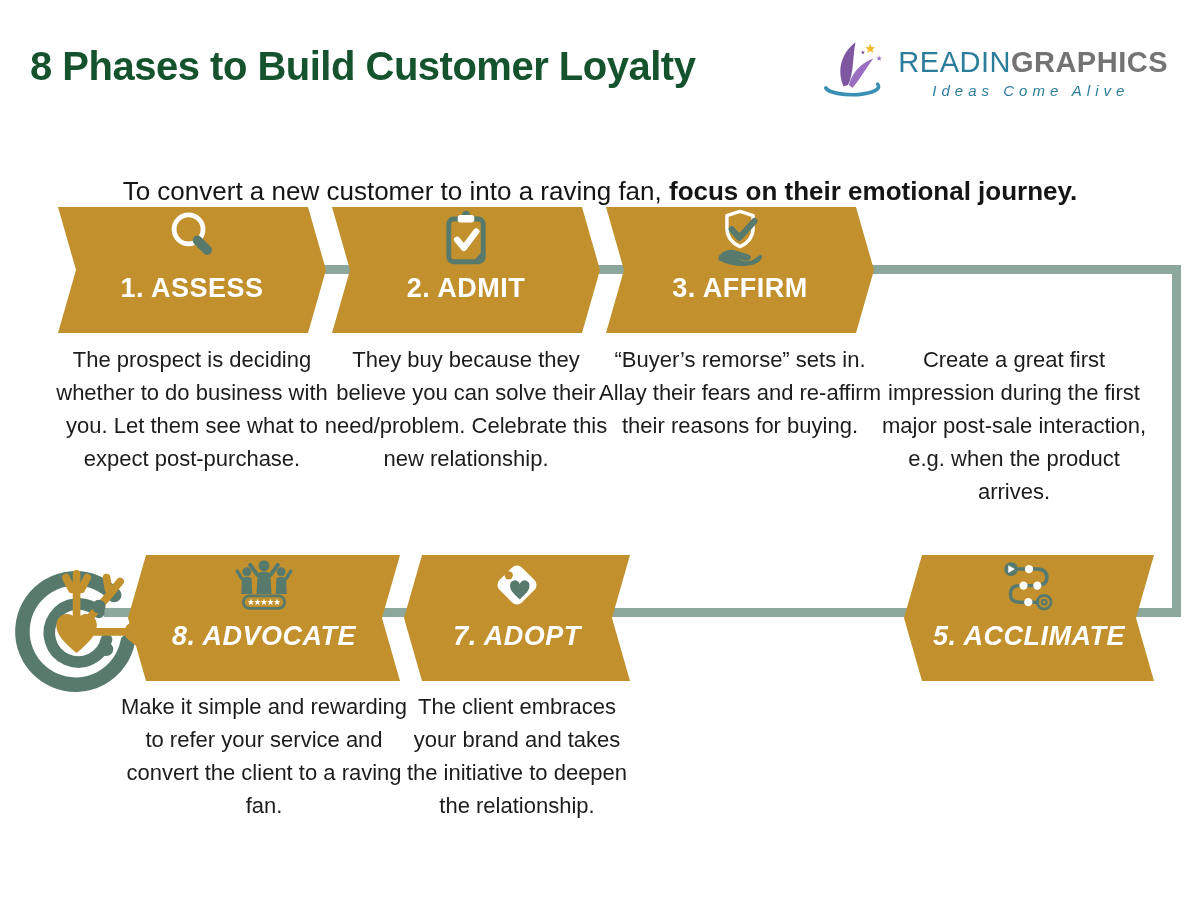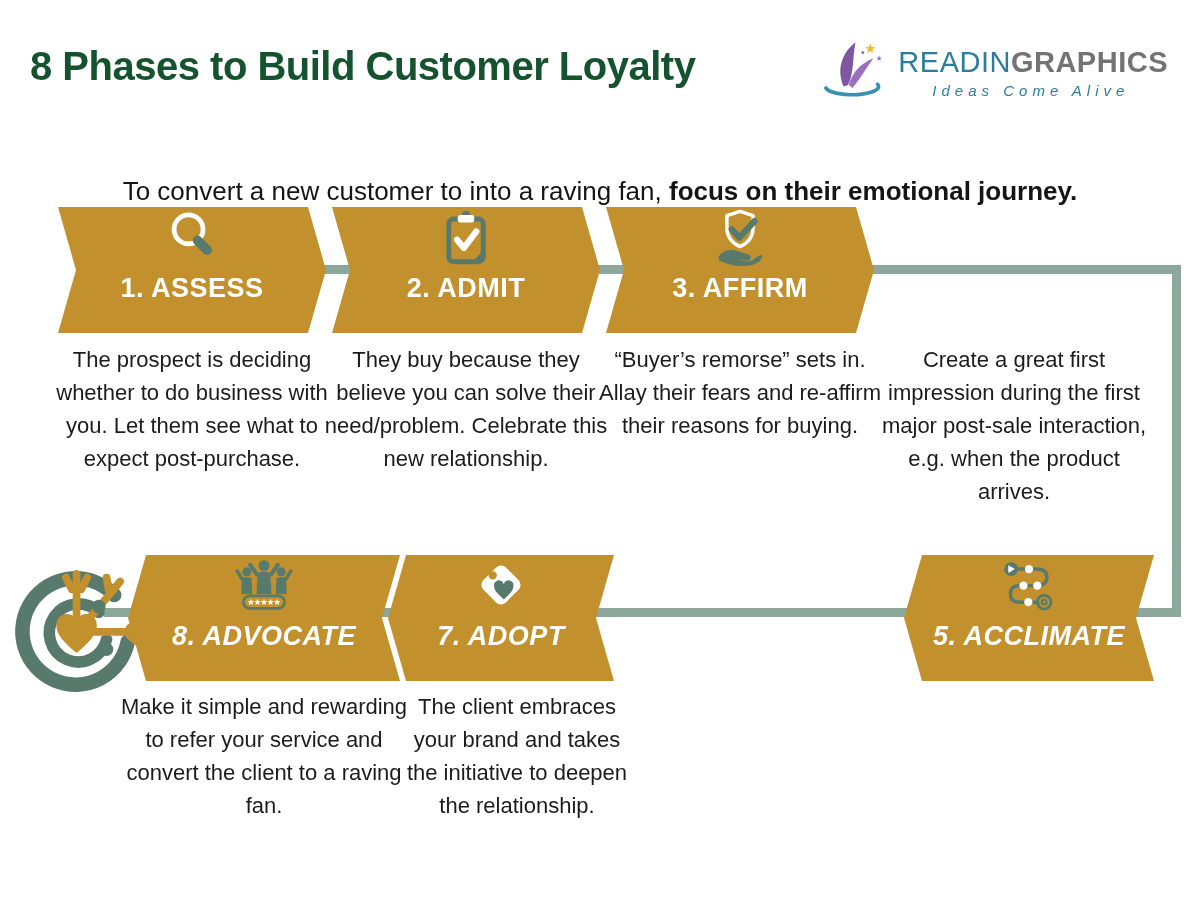--- a/index.html
+++ b/index.html
@@ -159,21 +159,21 @@
             <use href="#st5" transform="translate(35.5 67) scale(0.85)"></use>
             <use href="#st5" transform="translate(45 67) scale(0.85)"></use>
             <use href="#st5" transform="translate(54.5 67) scale(0.85)"></use>
             <use href="#st5" transform="translate(64 67) scale(0.85)"></use>
           </g>
         </svg>
       </div>
       <div class="phase-label">8. ADVOCATE</div>
     </div>
     <div class="desc" style="left: 120px; width: 288px; top: 690px;">Make it simple and rewarding to refer your service and convert the client to a raving fan.</div>
-    <div class="arrow left" style="left: 388px; width: 226px; top: 555px; text-align: center;">
+    <div class="arrow left" style="left: 404px; width: 226px; top: 555px; text-align: center;">
       <div class="icon-wrap">
         <svg viewBox="0 0 90 90">
           <g transform="rotate(45 45 42)">
             <rect x="22" y="19" width="46" height="46" rx="10" fill="#fff"></rect>
           </g>
           <circle cx="33" cy="28" r="6" fill="#C2912D"></circle>
           <path d="M49 63 C40 55 35 50 35 44 a7 7 0 0 1 14 -3 a7 7 0 0 1 14 3 c0 6 -5 11 -14 19 Z" fill="#577A6D"></path>
         </svg>
       </div>
       <div class="phase-label">7. ADOPT</div>

